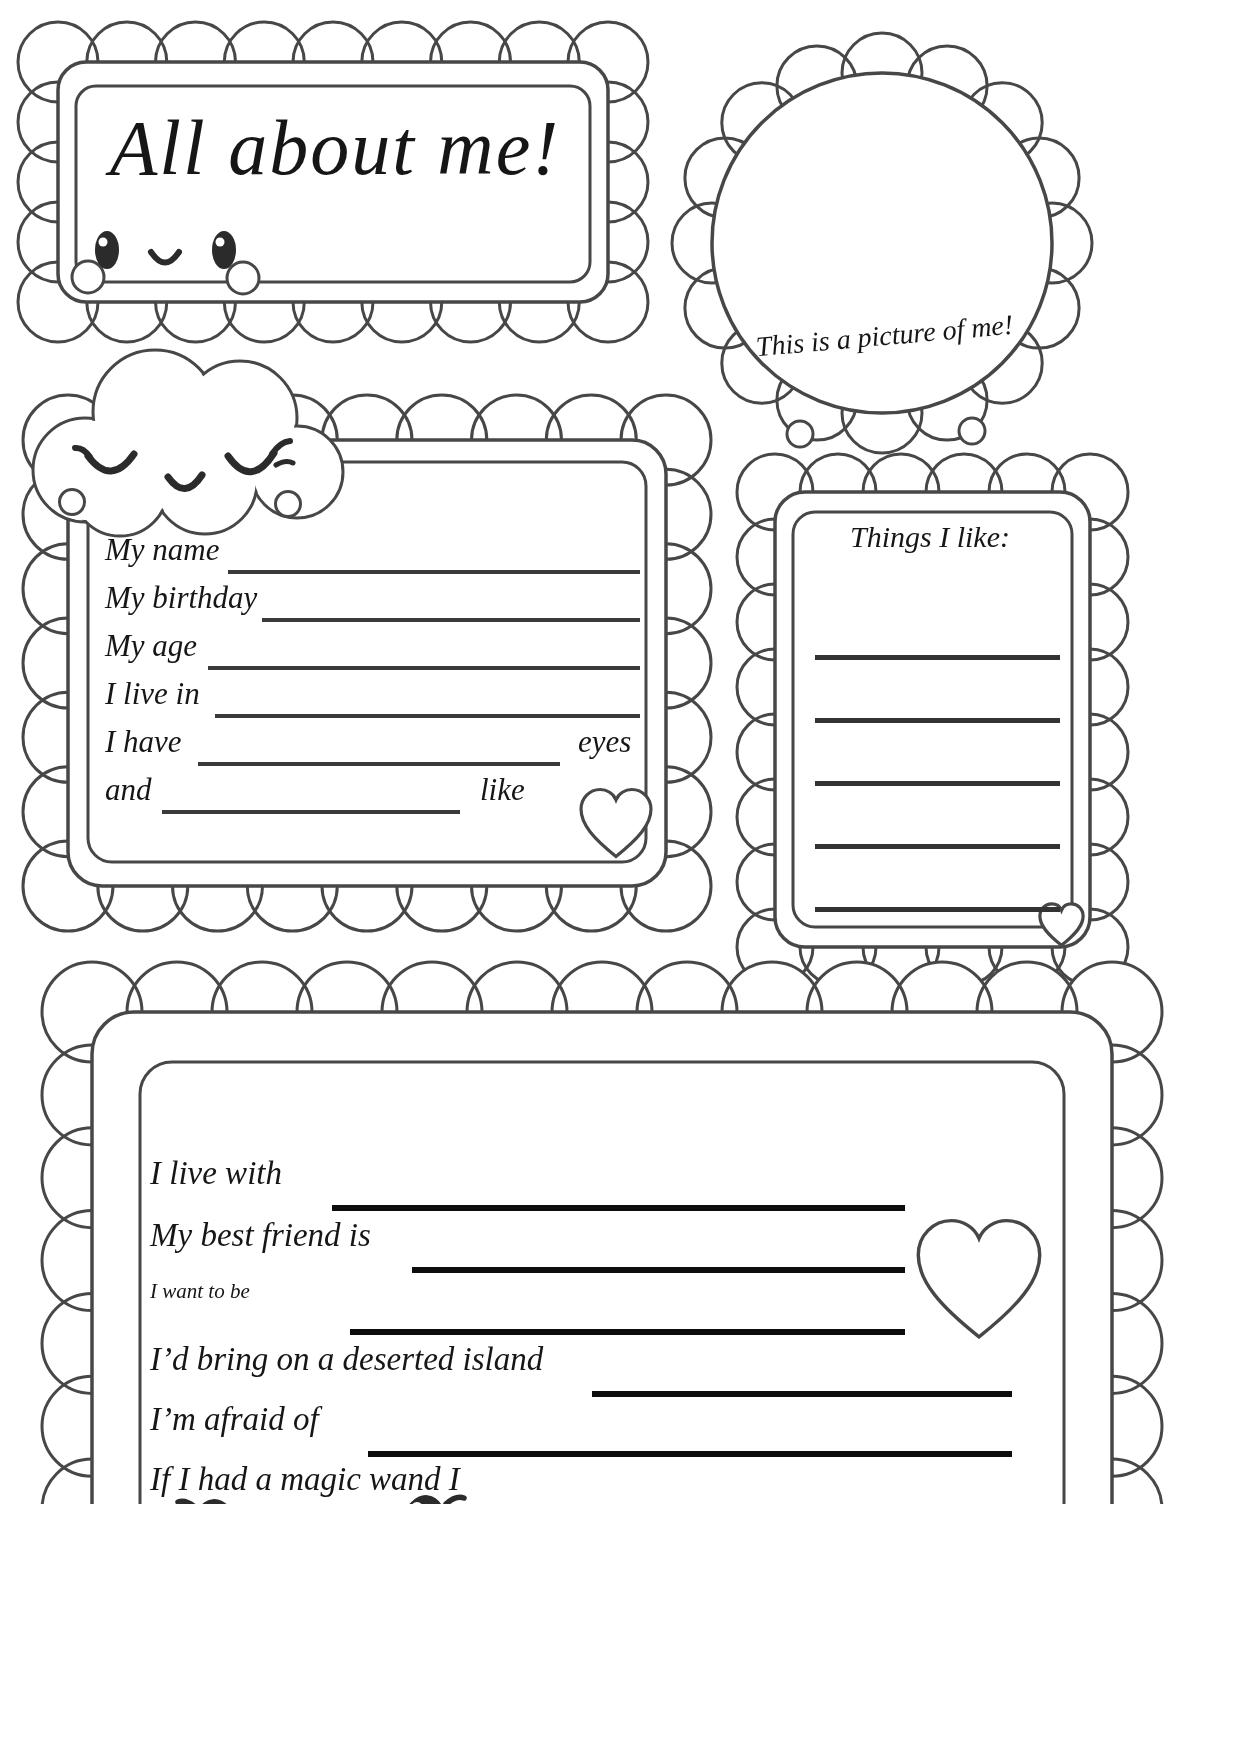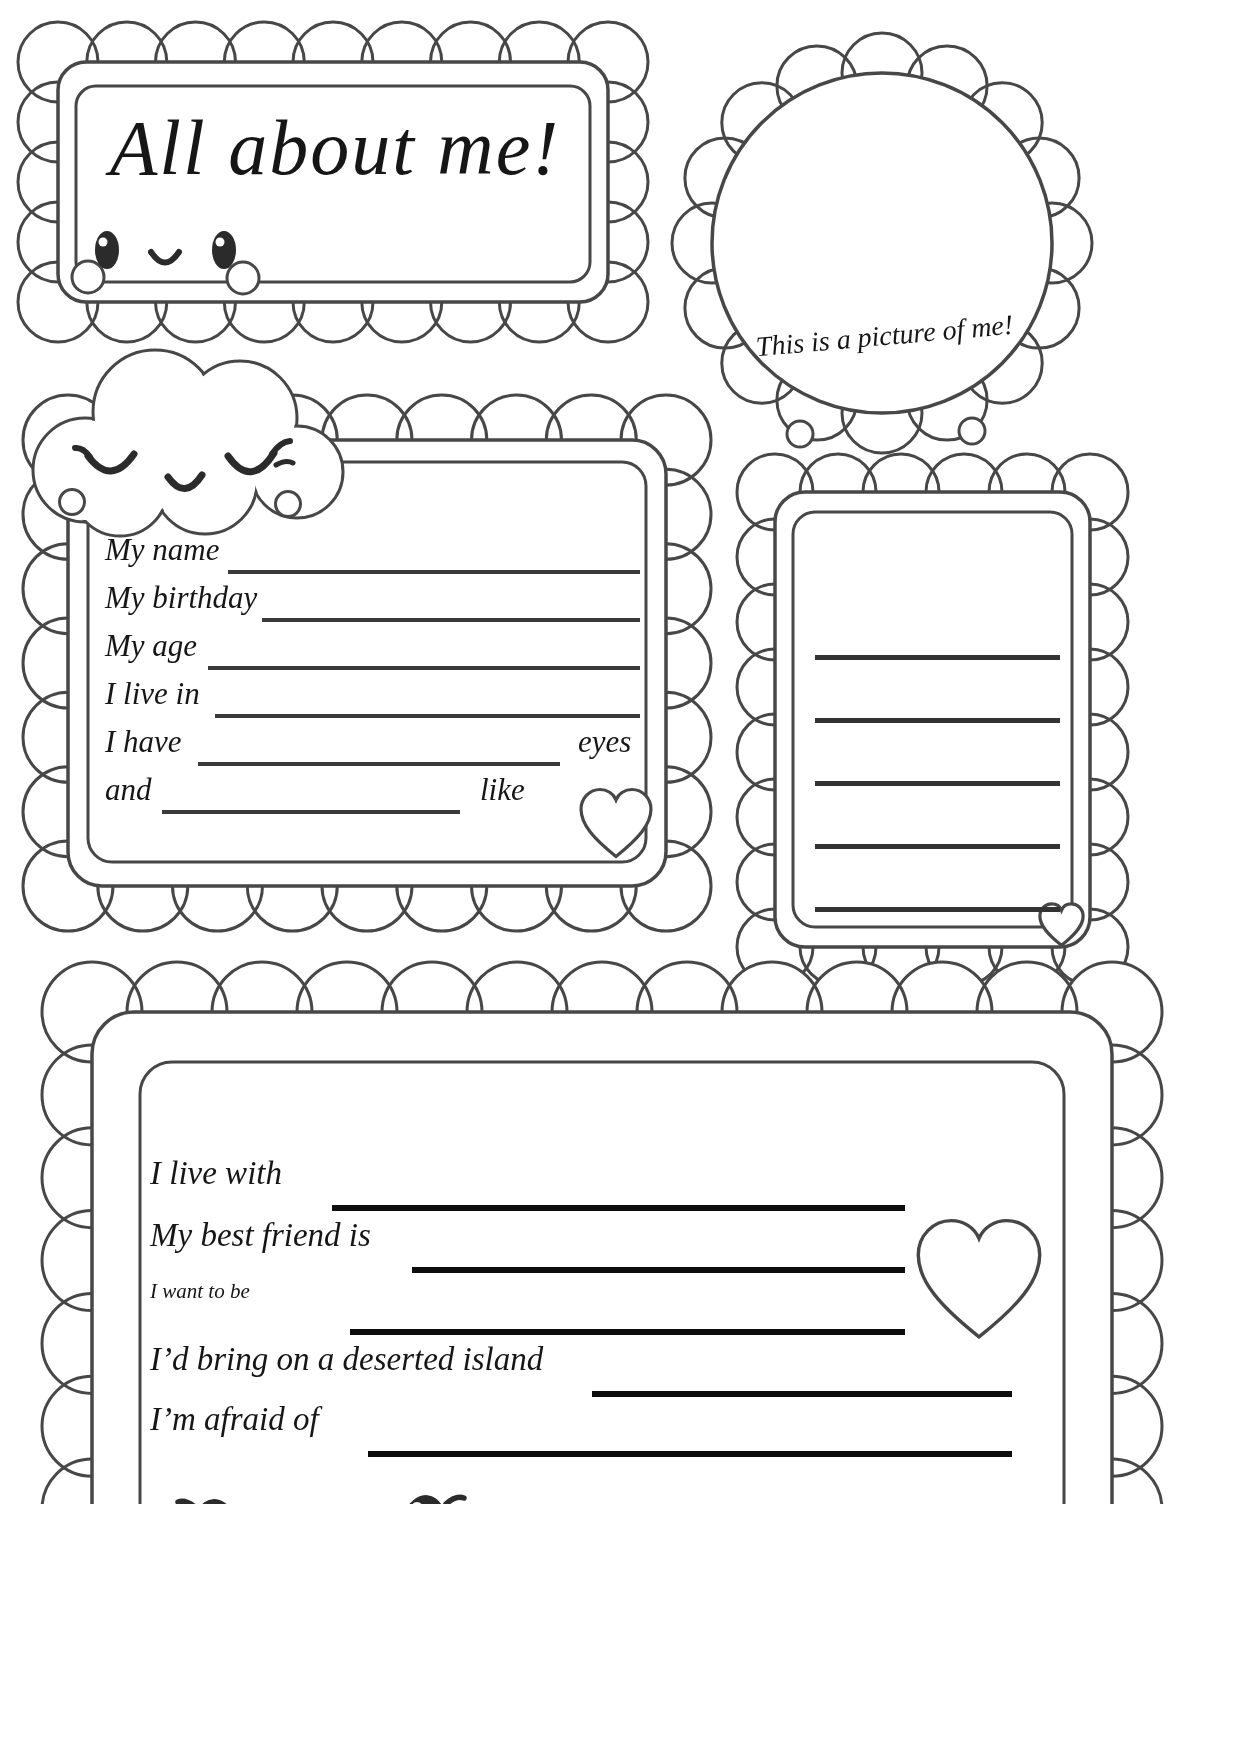--- a/index.html
+++ b/index.html
@@ -396,20 +396,21 @@
   <div class="bl" style="left:215px;top:714px;width:425px;height:4px;background:#3a3a3a"></div>
 
   <div class="lbl" style="left:105px;top:724px;font-size:31px">I have</div>
   <div class="bl" style="left:198px;top:762px;width:362px;height:4px;background:#3a3a3a"></div>
   <div class="lbl" style="left:578px;top:724px;font-size:31px">eyes</div>
 
   <div class="lbl" style="left:105px;top:772px;font-size:31px">and</div>
   <div class="bl" style="left:162px;top:810px;width:298px;height:4px;background:#3a3a3a"></div>
   <div class="lbl" style="left:480px;top:772px;font-size:31px">like</div>
 
+  <div class="lbl ctr" style="left:795px;top:520px;width:270px;font-size:30px">Things I like:</div>
   <div class="bl" style="left:815px;top:655px;width:245px;height:5px;background:#333333"></div>
   <div class="bl" style="left:815px;top:718px;width:245px;height:5px;background:#333333"></div>
   <div class="bl" style="left:815px;top:781px;width:245px;height:5px;background:#333333"></div>
   <div class="bl" style="left:815px;top:844px;width:245px;height:5px;background:#333333"></div>
   <div class="bl" style="left:815px;top:907px;width:245px;height:5px;background:#333333"></div>
 
   <div class="lbl" style="left:150px;top:1155px;font-size:33px">I live with</div>
   <div class="bl" style="left:332px;top:1205px;width:573px;height:6px;background:#0d0d0d"></div>
 
   <div class="lbl" style="left:150px;top:1217px;font-size:33px">My best friend is</div>
@@ -417,18 +418,19 @@
 
   <div class="lbl" style="left:150px;top:1279px;font-size:21px">I want to be</div>
   <div class="bl" style="left:350px;top:1329px;width:555px;height:6px;background:#0d0d0d"></div>
 
   <div class="lbl" style="left:150px;top:1341px;font-size:33px">I’d bring on a deserted island</div>
   <div class="bl" style="left:592px;top:1391px;width:420px;height:6px;background:#0d0d0d"></div>
 
   <div class="lbl" style="left:150px;top:1401px;font-size:33px">I’m afraid of</div>
   <div class="bl" style="left:368px;top:1451px;width:644px;height:6px;background:#0d0d0d"></div>
 
+  <div class="lbl" style="left:150px;top:1461px;font-size:33px">If I had a magic wand I</div>
   <div class="bl" style="left:508px;top:1511px;width:504px;height:6px;background:#0d0d0d"></div>
 
   <div class="bl" style="left:520px;top:1561px;width:290px;height:6px;background:#0d0d0d"></div>
 
 
 </div>
 
 </body></html>

